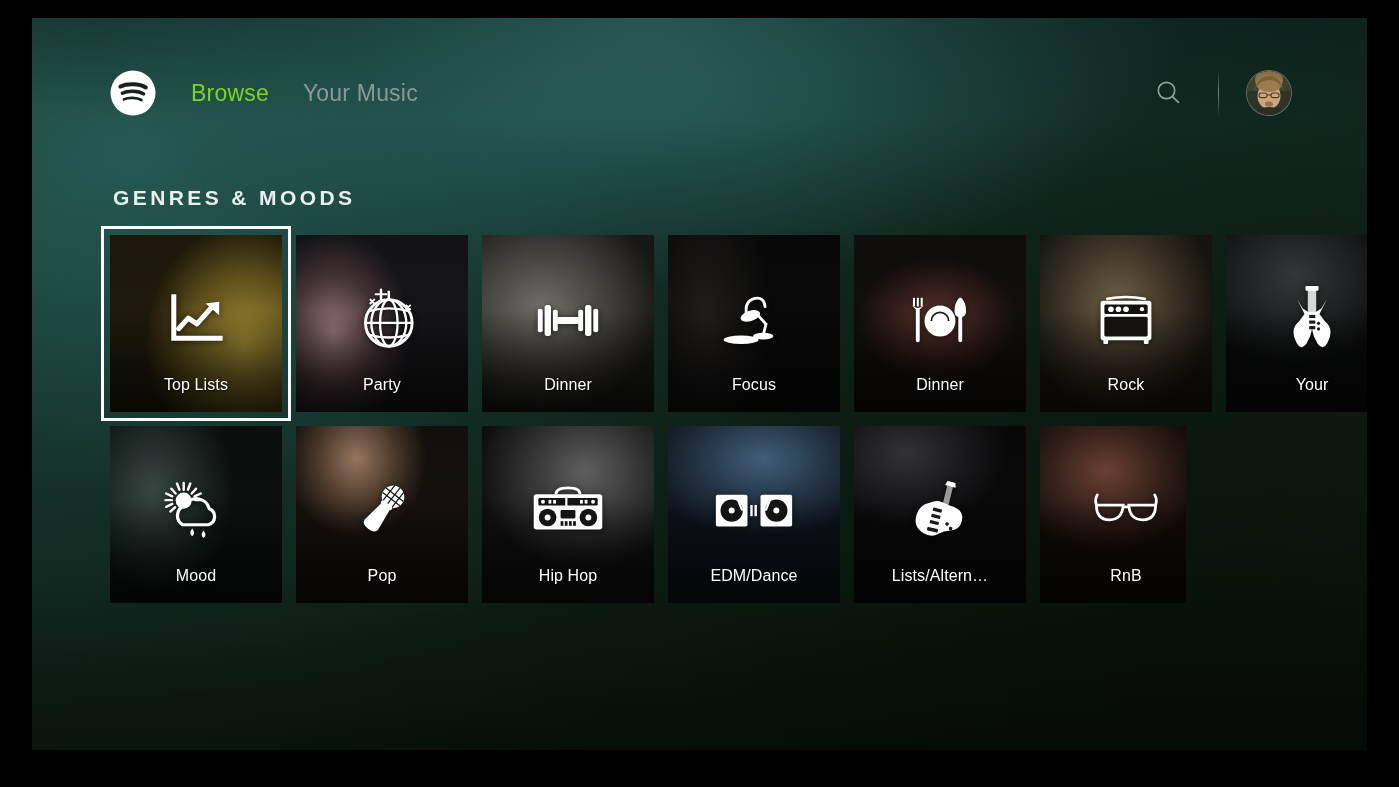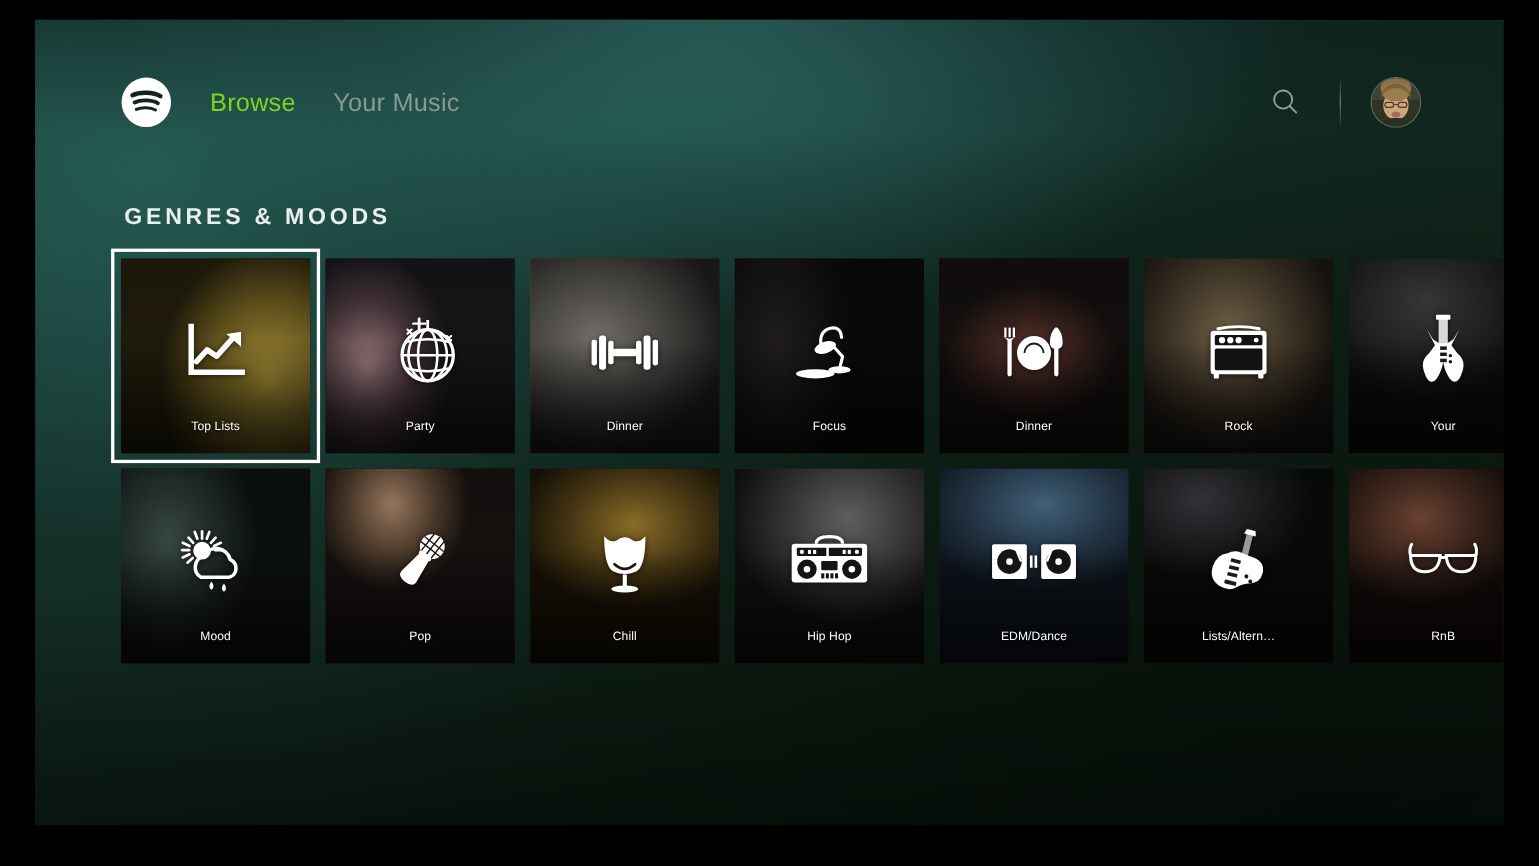--- a/index.html
+++ b/index.html
@@ -79,21 +79,21 @@
     position:absolute; inset:0;
     background:linear-gradient(180deg, rgba(0,0,0,0.18) 0%, rgba(0,0,0,0.10) 42%, rgba(0,0,0,0.55) 78%, rgba(0,0,0,0.74) 100%);
   }
   .card .glyph {
     position:absolute; left:0; right:0; top:46px;
     display:flex; align-items:center; justify-content:center; height:78px;
   }
   .card .glyph svg { filter:drop-shadow(0 1px 3px rgba(0,0,0,0.6)); }
   .card .cardlabel {
     position:absolute; left:0; right:0; bottom:18px; text-align:center;
-    color:#fff; font-size:11px; letter-spacing:0.1px;
+    color:#fff; font-size:16px; letter-spacing:0.1px;
     white-space:nowrap; overflow:hidden; text-overflow:ellipsis;
     padding:0 6px; text-shadow:0 1px 3px rgba(0,0,0,0.75);
   }
   
   .card.selected { }
   .focusring {
     position:absolute; left:-9px; top:-9px; width:190px; height:195px;
     border:3px solid #ffffff; pointer-events:none; z-index:9;
   }
   .cell { position:relative; flex:0 0 auto; }
@@ -389,38 +389,20 @@
                   </g>
                   <path d="M28.5 26 L25 52 q0 6, 9 6 q9 0, 9 -6 L39.5 26 Z" fill="#fff"></path>
                   <rect x="27" y="24" width="14" height="4.5" rx="2" fill="#fff"></rect>
                 </g>
               </svg>
             </div>
             <div class="cardlabel">Pop</div>
           </div>
         </div>
 
-        <div class="cell">
-          <div class="card">
-            <div class="art" style="background:
-                   radial-gradient(ellipse 120px 90px at 55% 28%, #9c7b2c 0%, #4e3c15 50%, #191307 88%),
-                   radial-gradient(ellipse 90px 70px at 25% 85%, #3a2f1a 0%, #17120a 65%, #090704 95%),
-                   linear-gradient(155deg,#6b5420 0%,#2c2210 55%,#0a0805 100%);"></div>
-            <div class="scrim"></div>
-            <div class="glyph">
-              <svg viewBox="0 0 64 66" width="60" height="62">
-                <path d="M12 8 q0 30, 9 34 q11 5, 22 0 q9 -4, 9 -34 q-6 7, -12 4 q-4 -3, -8 -3 q-4 0, -8 3 q-6 3, -12 -4 Z" fill="#fff"></path>
-                <path d="M22 35 q10 9, 20 0" fill="none" stroke="#1b160b" stroke-width="2.6" stroke-linecap="round"></path>
-                <rect x="30" y="45" width="4" height="12" fill="#fff"></rect>
-                <ellipse cx="32" cy="59" rx="13" ry="3.4" fill="#fff"></ellipse>
-              </svg>
-            </div>
-            <div class="cardlabel">Chill</div>
-          </div>
-        </div>
 
         <div class="cell">
           <div class="card">
             <div class="art" style="background:
                    radial-gradient(ellipse 120px 110px at 60% 25%, #6d6d6d 0%, #363636 52%, #111111 90%),
                    linear-gradient(155deg,#4b4b4b 0%,#242424 52%,#090909 100%);"></div>
             <div class="scrim"></div>
             <div class="glyph">
               <svg viewBox="0 0 82 56" width="76" height="52">
                 <path d="M28 10 q0 -7, 13 -7 q13 0, 13 7" fill="none" stroke="#fff" stroke-width="3"></path>

